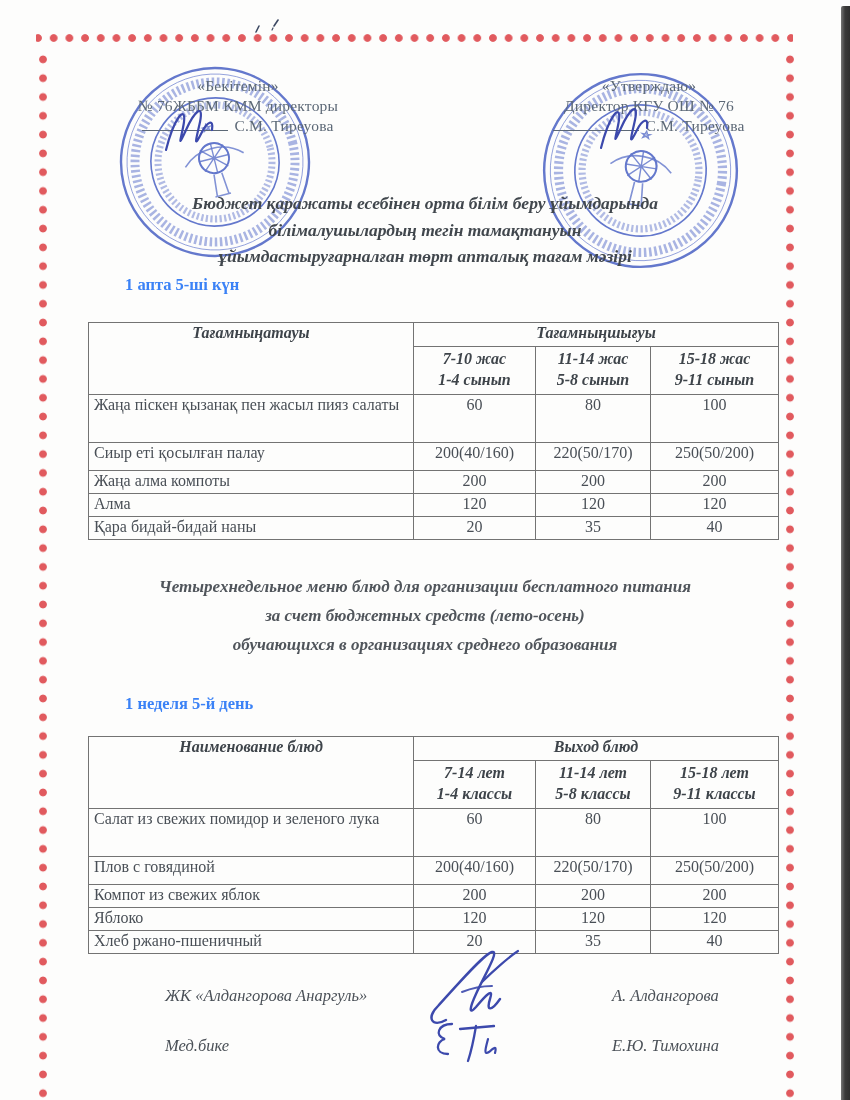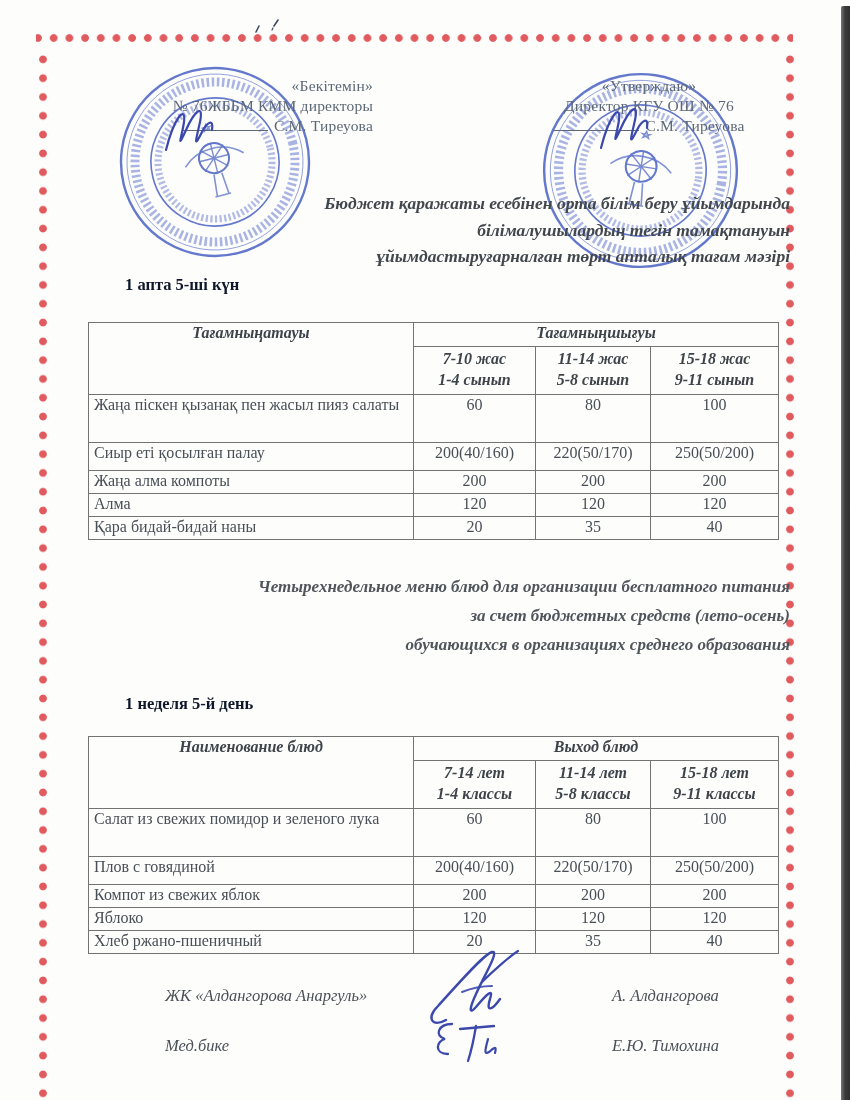--- a/index.html
+++ b/index.html
@@ -35,42 +35,42 @@
   .dots-right{left:783px;}
 
   
   .pen-marks{position:absolute;left:248px;top:16px;width:40px;height:22px;}
 
   
   .approval{
     position:absolute;font-size:15.5px;color:#5c6876;line-height:20px;
     letter-spacing:.2px;
   }
-  .approval-left{left:103px;top:76px;width:270px;text-align:right;}
+  .approval-left{left:103px;top:76px;width:270px;text-align:center;}
   .approval-right{left:520px;top:76px;width:258px;text-align:center;}
   .approval .sig-line{display:inline-block;width:86px;border-bottom:1px solid #5c6876;height:14px;margin-right:6px;}
 
   
   .stamp{position:absolute;opacity:.88;}
   .stamp-left{left:115px;top:62px;transform:rotate(-14deg);}
   .stamp-right{left:538px;top:68px;transform:rotate(9deg);}
   .stamp-sig{position:absolute;}
   .stamp-sig-left{left:160px;top:100px;}
   .stamp-sig-right{left:595px;top:98px;}
 
   
   .doc-title{
-    position:absolute;left:60px;width:730px;text-align:right;
+    position:absolute;left:60px;width:730px;text-align:center;
     font-weight:bold;font-style:italic;color:#41474d;
   }
   .title-kk{top:190px;font-size:17.5px;line-height:26.5px;}
   .title-ru{top:572px;font-size:17px;line-height:29px;color:#50555b;}
 
   .section-heading{
-    position:absolute;left:125px;font-weight:bold;font-size:16.5px;color:#0f172a;
+    position:absolute;left:125px;font-weight:bold;font-size:16.5px;color:#3b82f6;
   }
   .section-kk{top:275px;}
   .section-ru{top:694px;}
 
   
   table.menu{
     position:absolute;left:88px;border-collapse:collapse;table-layout:fixed;
     width:690px;font-size:16px;color:#494f56;
   }
   .table-kk{top:322px;}

